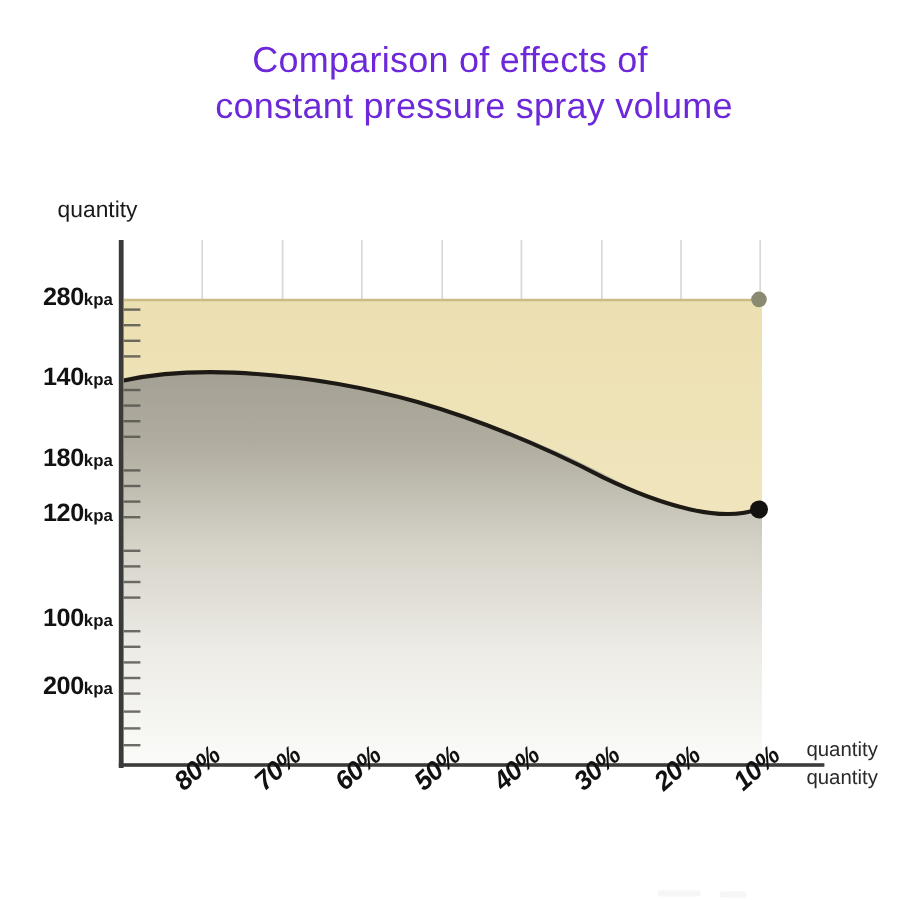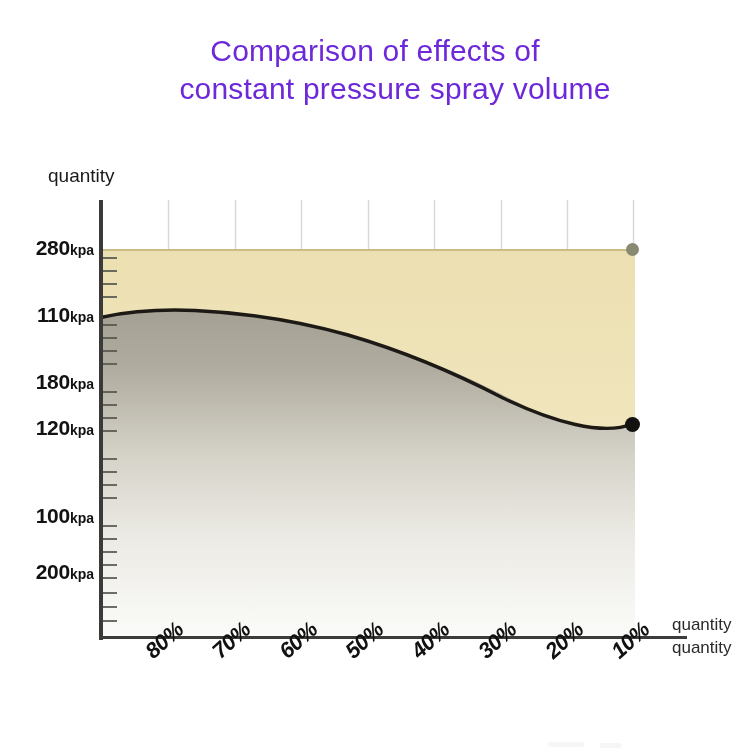--- a/index.html
+++ b/index.html
@@ -203,21 +203,21 @@
   <div class="ymin" style="top:525px"></div>
   <div class="ymin" style="top:538px"></div>
   <div class="ymin" style="top:551px"></div>
   <div class="ymin" style="top:564px"></div>
   <div class="ymin" style="top:577px"></div>
   <div class="ymin" style="top:592px"></div>
   <div class="ymin" style="top:606px"></div>
   <div class="ymin" style="top:620px"></div>
 
   <div class="ytick" style="top:236px"><span>280</span><span class="unit">kpa</span></div>
-  <div class="ytick" style="top:303px"><span>110</span><span class="unit">kpa</span></div>
+  <div class="ytick" style="top:303px"><span>140</span><span class="unit">kpa</span></div>
   <div class="ytick" style="top:370px"><span>180</span><span class="unit">kpa</span></div>
   <div class="ytick" style="top:416px"><span>120</span><span class="unit">kpa</span></div>
   <div class="ytick" style="top:504px"><span>100</span><span class="unit">kpa</span></div>
   <div class="ytick" style="top:560px"><span>200</span><span class="unit">kpa</span></div>
 
   <div class="xtick" style="left:140px">80%</div>
   <div class="xtick" style="left:207px">70%</div>
   <div class="xtick" style="left:274px">60%</div>
   <div class="xtick" style="left:340px">50%</div>
   <div class="xtick" style="left:406px">40%</div>

